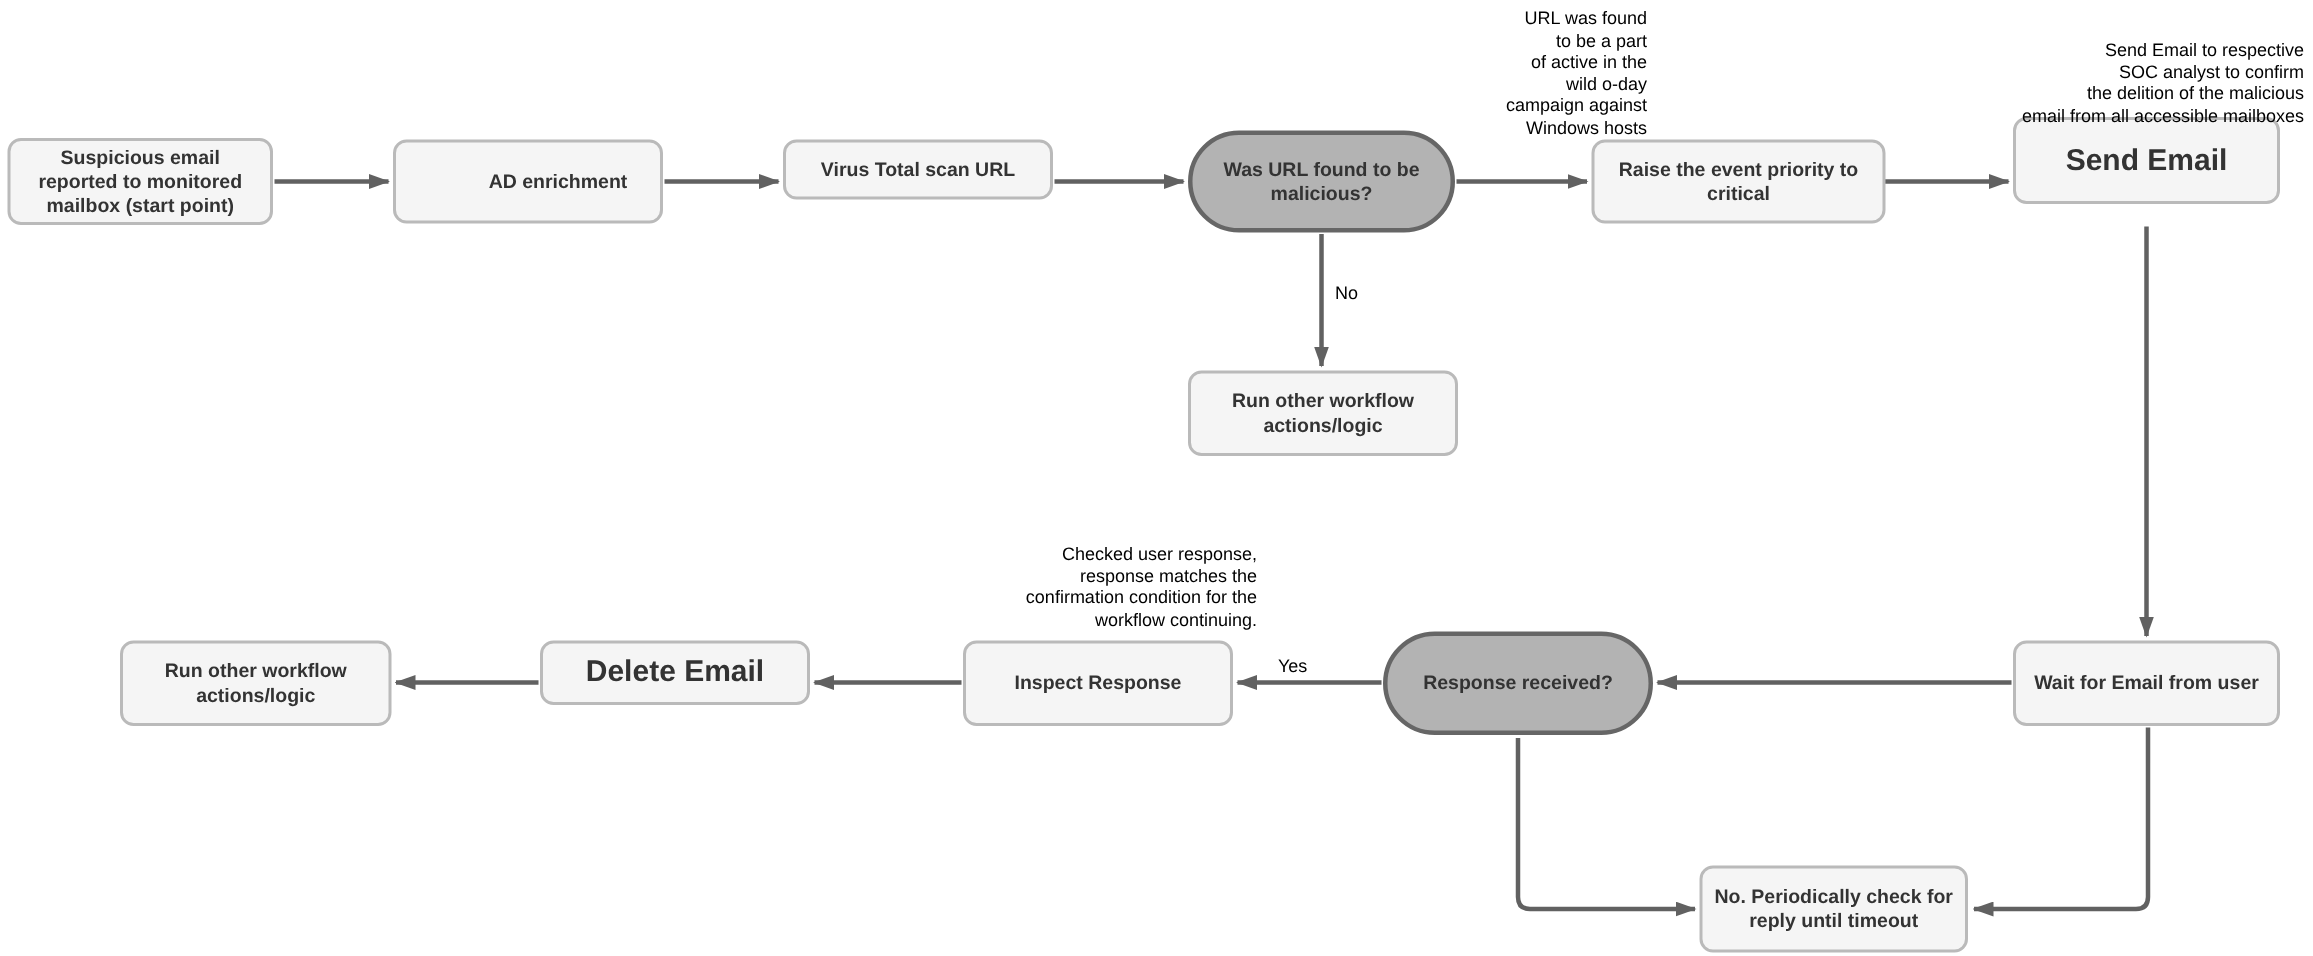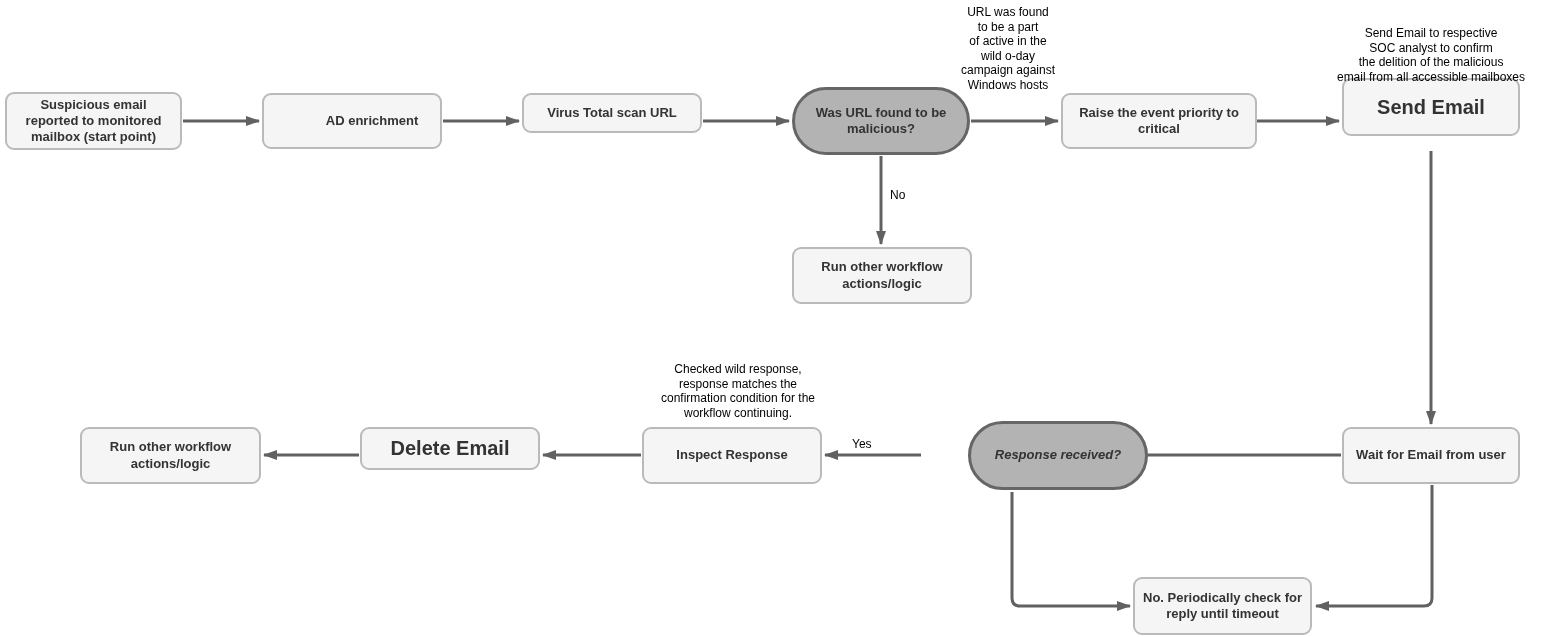--- a/index.html
+++ b/index.html
@@ -18,21 +18,21 @@
     text-align:center;background:var(--node-fill);border:2px solid var(--node-border);
     border-radius:9px;color:var(--node-text);font-weight:bold;font-size:13px;line-height:1.25;
     padding:2px 8px;
   }
   .node.decision{
     background:var(--decision-fill);border:3px solid var(--decision-border);border-radius:36px;
   }
   .node.big{font-size:20px;}
   .annotation{
     position:absolute;color:var(--annotation-text);font-size:12px;line-height:14.5px;
-    text-align:center;white-space:pre-line;font-weight:normal;
+    text-align:right;white-space:pre-line;font-weight:normal;
   }
   .edge-label{
     position:absolute;color:var(--annotation-text);font-size:12px;font-weight:400;
     background:var(--canvas-bg);padding:0 2px;
   }
 </style>
 </head>
 <body>
 
 <div class="canvas">
@@ -71,39 +71,39 @@
   <div class="node big" style="left:1342px;top:78px;width:178px;height:58px;text-align:right;">Send Email</div>
 
   <div class="node" style="left:792px;top:247px;width:180px;height:57px;">Run other workflow actions/logic</div>
 
   <div class="node" style="left:80px;top:427px;width:181px;height:57px;">Run other workflow actions/logic</div>
 
   <div class="node big" style="left:360px;top:427px;width:180px;height:43px;">Delete Email</div>
 
   <div class="node" style="left:642px;top:427px;width:180px;height:57px;">Inspect Response</div>
 
-  <div class="node decision" style="left:968px;top:421px;width:180px;height:69px;font-style:italic;">Response received?</div>
+  <div class="node decision" style="left:922px;top:421px;width:180px;height:69px;">Response received?</div>
 
   <div class="node" style="left:1342px;top:427px;width:178px;height:57px;">Wait for Email from user</div>
 
   <div class="node" style="left:1133px;top:577px;width:179px;height:58px;">No. Periodically check for reply until timeout</div>
 
   <div class="annotation" style="left:918px;top:5px;width:180px;">URL was found
 to be a part
 of active in the
 wild o-day
 campaign against
 Windows hosts</div>
 
   <div class="annotation" style="left:1326px;top:26px;width:210px;">Send Email to respective
 SOC analyst to confirm
 the delition of the malicious
 email from all accessible mailboxes</div>
 
-  <div class="annotation" style="left:638px;top:362px;width:200px;">Checked wild response,
+  <div class="annotation" style="left:638px;top:362px;width:200px;">Checked user response,
 response matches the
 confirmation condition for the
 workflow continuing.</div>
 
   <div class="edge-label" style="left:888px;top:188px;">No</div>
 
   <div class="edge-label" style="left:850px;top:437px;">Yes</div>
 
 </div>
 

